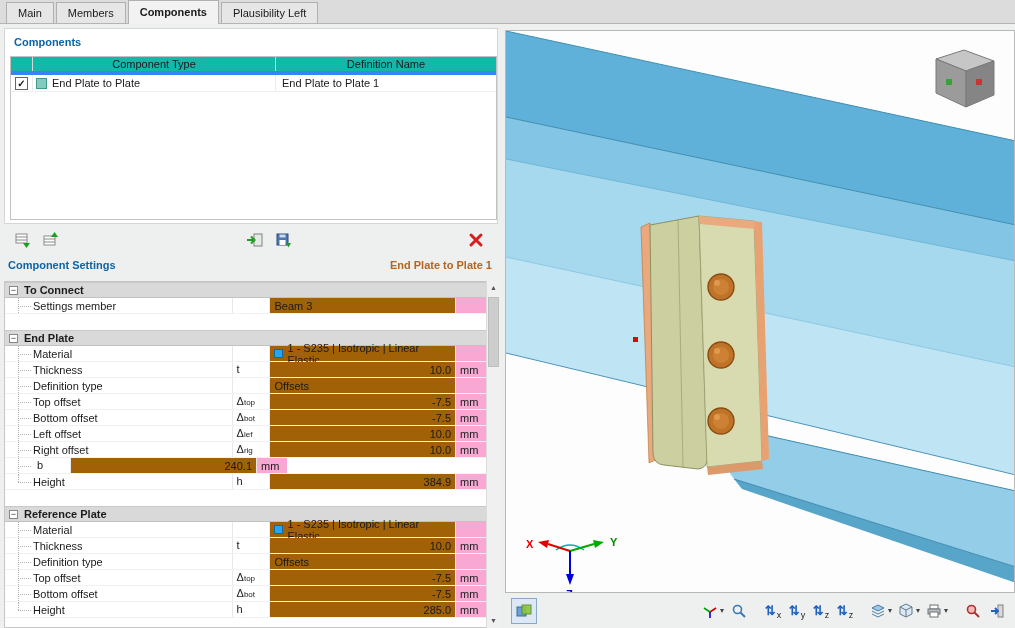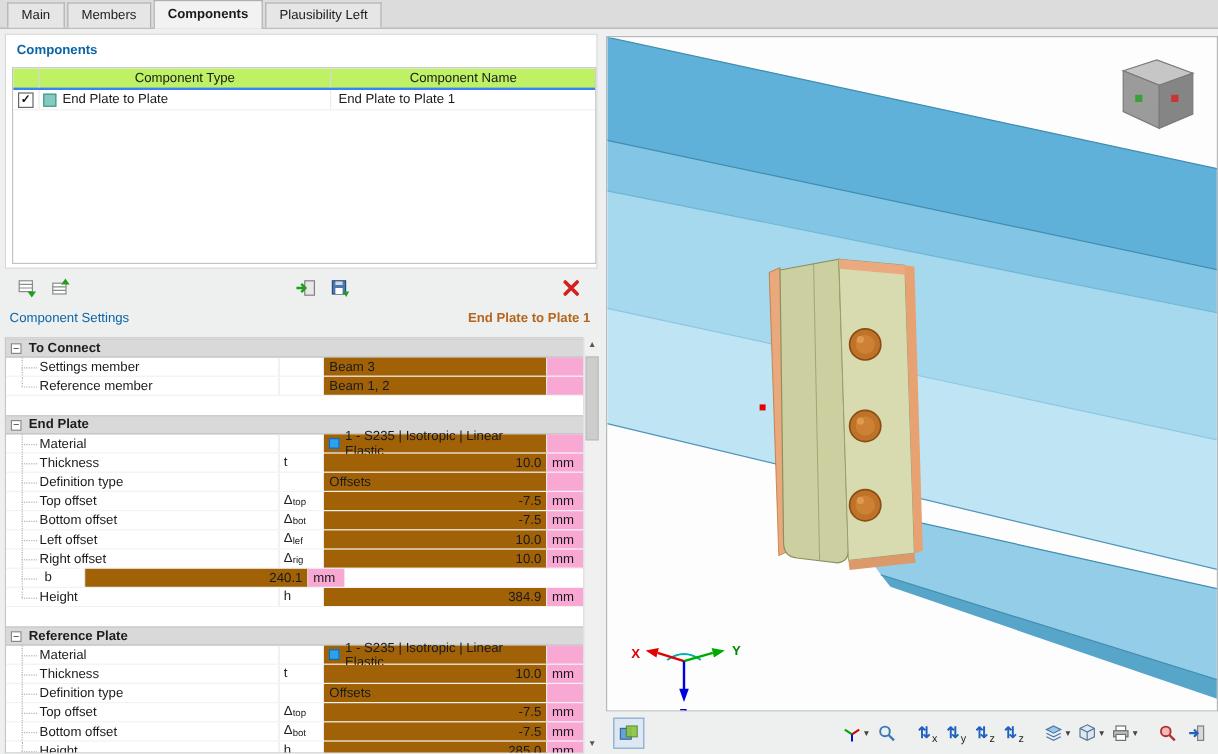--- a/index.html
+++ b/index.html
@@ -8,39 +8,39 @@
 
   
   .tabbar{position:absolute;left:0;top:0;width:100%;height:24px;background:#dcdcdc;border-bottom:1px solid #b4b4b4;display:flex;align-items:flex-end;padding-left:6px}
   .tab{height:21px;line-height:20px;padding:0 11px;border:1px solid #b0b0b0;border-bottom:none;background:#e6e6e6;margin-right:2px;white-space:nowrap;cursor:default}
   .tab.active{background:#f2f2f2;height:24px;line-height:22px;font-weight:bold;margin-bottom:-1px;z-index:2}
 
   
   .comp-panel{position:absolute;left:4px;top:28px;width:494px;height:196px;background:#fff;border:1px solid #d6d6d6}
   .comp-title{position:absolute;left:14px;top:36px;color:#0d64a5;font-weight:bold}
   .comp-table{position:absolute;left:10px;top:56px;width:487px;height:164px;border:1px solid #c2c2c2;background:#fff;overflow:hidden}
-  .comp-head{display:flex;height:18px;background:#bef264;border-bottom:2px solid #3b82f6}
+  .comp-head{display:flex;height:18px;background:#14b8a6;border-bottom:4px solid #3b82f6}
   .comp-head .hc{display:flex;align-items:center;justify-content:center;border-right:1px solid #d8d8d8;height:100%}
   .hc.c0{width:22px}.hc.c1{width:243px}.hc.c2{flex:1;border-right:none}
   .comp-row{display:flex;height:17px;border-bottom:1px solid #f0f0f0;align-items:stretch;background:#fff}
   .comp-row .cell{display:flex;align-items:center}
   .cell.c0{width:22px;justify-content:center;border-right:1px solid #ececec}
   .cell.c1{width:243px;padding-left:3px;border-right:1px solid #ececec}
   .cell.c2{flex:1;padding-left:6px}
   .checkbox{width:13px;height:13px;border:1px solid #666;background:#fff;font-size:10px;line-height:11px;text-align:center;font-weight:bold;color:#111}
   .type-icon{width:11px;height:11px;background:#85cabe;border:1px solid #41988a;margin-right:5px;flex:none}
 
   
   .comp-toolbar{position:absolute;left:4px;top:226px;width:494px;height:28px}
   .tbtn{position:absolute;width:25px;height:25px;top:1px;display:flex;align-items:center;justify-content:center;border:1px solid transparent;cursor:default}
   .tbtn.p0{left:6px}.tbtn.p1{left:34px}.tbtn.p2{left:238px}.tbtn.p3{left:266px}.tbtn.p4{right:10px}
 
   
   .set-hdr{position:absolute;left:8px;top:259px;width:484px;display:flex;justify-content:space-between;align-items:center}
-  .set-title{color:#0d64a5;font-weight:normal}
+  .set-title{color:#0d64a5;font-weight:bold}
   .set-sub{color:#b5651d;font-weight:bold}
 
   
   .grid{position:absolute;left:4px;top:281px;width:482px;height:347px;background:#fff;border:1px solid #c6c6c6;border-right:none;overflow:hidden}
   .grow{display:flex;height:16px;align-items:stretch}
   .grow.group{background:#d9d9d9;border-top:1px solid #c9c9c9;border-bottom:1px solid #c2c2c2;align-items:center}
   .expbox{width:9px;height:9px;border:1px solid #888;background:#fff;font-size:9px;line-height:7px;text-align:center;margin-left:4px;color:#333;flex:none}
   .glabel{margin-left:6px;font-weight:bold;color:#1c1c1c}
   .spacer{height:16px;background:#fff}
   .grow.drow{border-bottom:1px solid #f2f2f2}
@@ -88,21 +88,21 @@
     <div class="tab">Plausibility Left</div>
   </div>
 
 <div class="comp-panel"></div>
 <div class="comp-title">Components</div>
 
 <div class="comp-table">
   <div class="comp-head">
     <div class="hc c0"></div>
     <div class="hc c1">Component Type</div>
-    <div class="hc c2">Component Name</div>
+    <div class="hc c2">Definition Name</div>
   </div>
   <div id="comp-body">
       <div class="comp-row">
         <div class="cell c0">
           <div class="checkbox">✓</div>
         </div>
         <div class="cell c1">
           <span class="type-icon"></span>
           <span>End Plate to Plate</span>
         </div>
@@ -166,32 +166,20 @@
         <div class="tv"></div>
         <div class="th2"></div>
       </div>
       <div class="cell-label">Settings member</div>
       <div class="cell-sym"></div>
       <div class="cell-val al">
         <span>Beam 3</span>
       </div>
       <div class="cell-unit"></div>
     </div>
-    <div class="grow drow">
-      <div class="tree">
-        <div class="tv half"></div>
-        <div class="th2"></div>
-      </div>
-      <div class="cell-label">Reference member</div>
-      <div class="cell-sym"></div>
-      <div class="cell-val al">
-        <span>Beam 1, 2</span>
-      </div>
-      <div class="cell-unit"></div>
-    </div>
     <div class="spacer"></div>
     <div class="grow group">
       <span class="expbox">−</span>
       <span class="glabel">End Plate</span>
     </div>
     <div class="grow drow">
       <div class="tree">
         <div class="tv"></div>
         <div class="th2"></div>
       </div>

